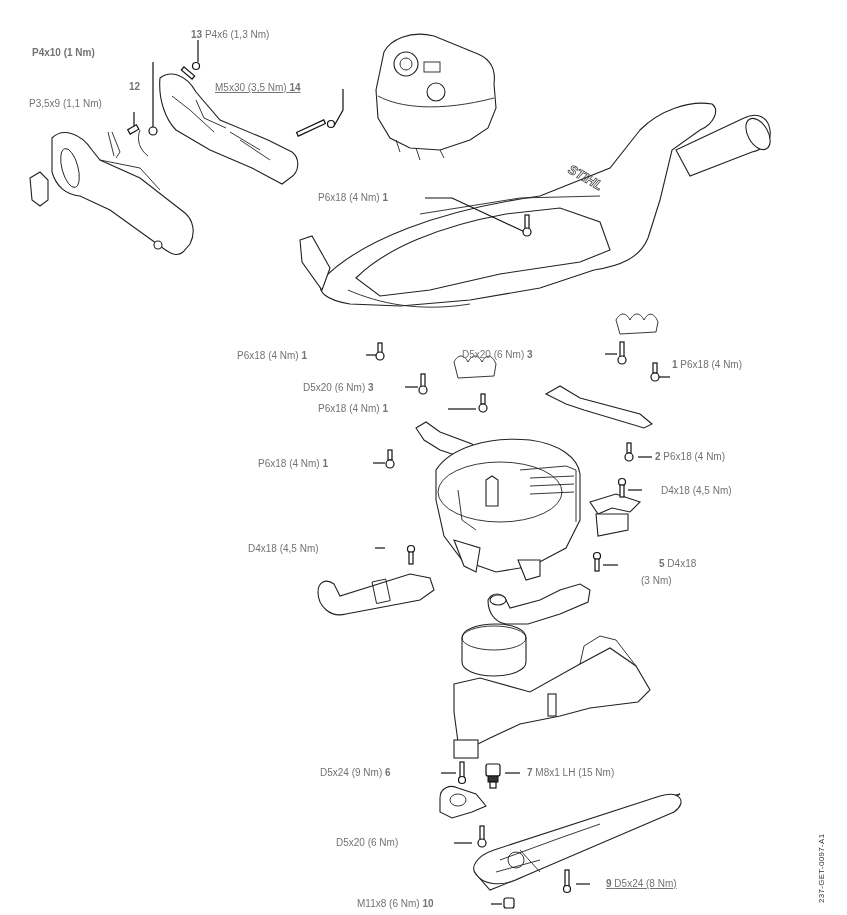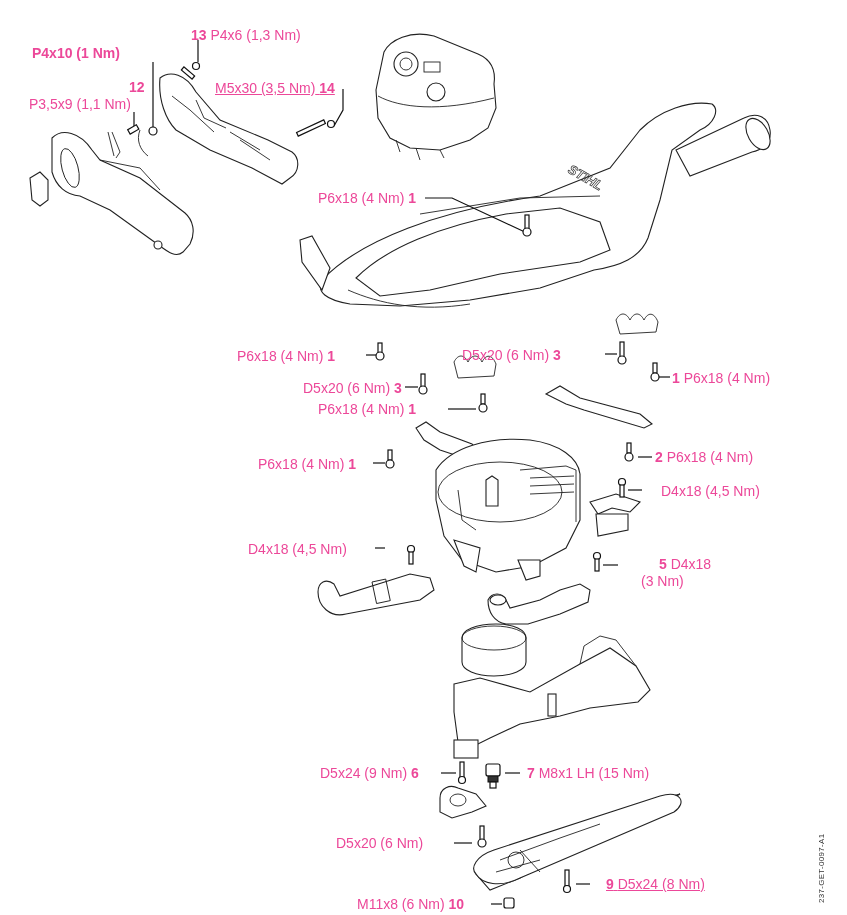--- a/index.html
+++ b/index.html
@@ -1,19 +1,19 @@
 <!DOCTYPE html>
 <html><head>
 <meta charset="utf-8">
 <style>
   html, body { margin:0; padding:0; background:#ffffff; }
   body { width:847px; height:915px; position:relative; overflow:hidden;
          font-family:"Liberation Sans", sans-serif; color:#111; }
   #art { position:absolute; left:0; top:0; width:847px; height:915px; }
-  .lbl { position:absolute; font-size:14px; line-height:16px; white-space:nowrap; color:#ec4899; }
+  .lbl { position:absolute; font-size:10px; line-height:16px; white-space:nowrap; color:#737373; }
   .lbl b { font-weight:bold; }
   .ref { position:absolute; font-size:8px; color:#333; transform:rotate(-90deg); transform-origin:left top; white-space:nowrap; letter-spacing:0.3px; }
   svg .part { fill:#fff; stroke:#222; stroke-width:1.1; }
   svg .thin { fill:none; stroke:#222; stroke-width:0.9; }
   svg .lead { fill:none; stroke:#111; stroke-width:1.2; }
   svg .screw { fill:#fff; stroke:#111; stroke-width:1.2; }
   svg .dark { fill:#333; stroke:#111; stroke-width:1; }
 </style>
 </head>
 <body>
@@ -234,21 +234,21 @@
 <div class="lbl" style="left:29px; top:96px;"><span>P3,5x9 (1,1 Nm)</span></div>
 
 <div class="lbl" style="left:215px; top:80px;text-decoration:underline;"><span>M5x30 (3,5 Nm)</span> <b>14</b></div>
 
 <div class="lbl" style="left:318px; top:190px;"><span>P6x18 (4 Nm)</span> <b>1</b></div>
 
 <div class="lbl" style="left:237px; top:348px;"><span>P6x18 (4 Nm)</span> <b>1</b></div>
 
 <div class="lbl" style="left:462px; top:347px;"><span>D5x20 (6 Nm)</span> <b>3</b></div>
 
-<div class="lbl" style="left:672px; top:370px;"><b>1</b> <span>P6x18 (4 Nm)</span></div>
+<div class="lbl" style="left:672px; top:357px;"><b>1</b> <span>P6x18 (4 Nm)</span></div>
 
 <div class="lbl" style="left:303px; top:380px;"><span>D5x20 (6 Nm)</span> <b>3</b></div>
 
 <div class="lbl" style="left:318px; top:401px;"><span>P6x18 (4 Nm)</span> <b>1</b></div>
 
 <div class="lbl" style="left:258px; top:456px;"><span>P6x18 (4 Nm)</span> <b>1</b></div>
 
 <div class="lbl" style="left:655px; top:449px;"><b>2</b> <span>P6x18 (4 Nm)</span></div>
 
 <div class="lbl" style="left:661px; top:483px;"><span>D4x18 (4,5 Nm)</span></div>

